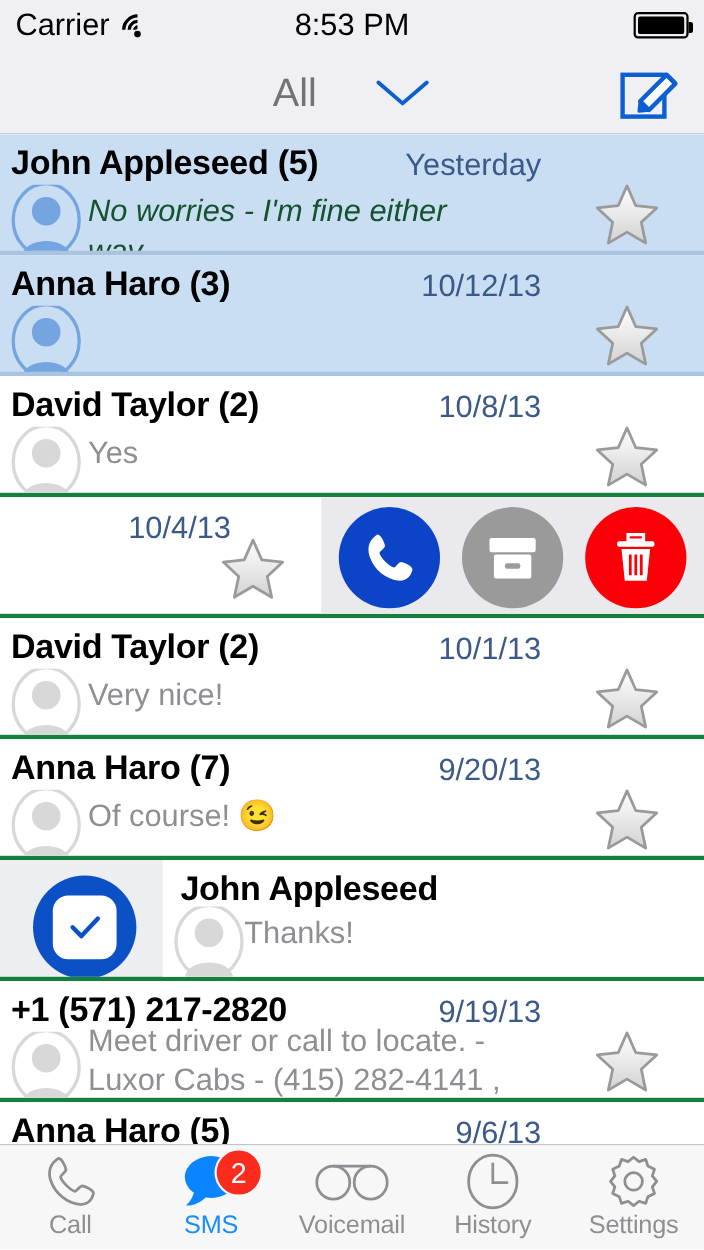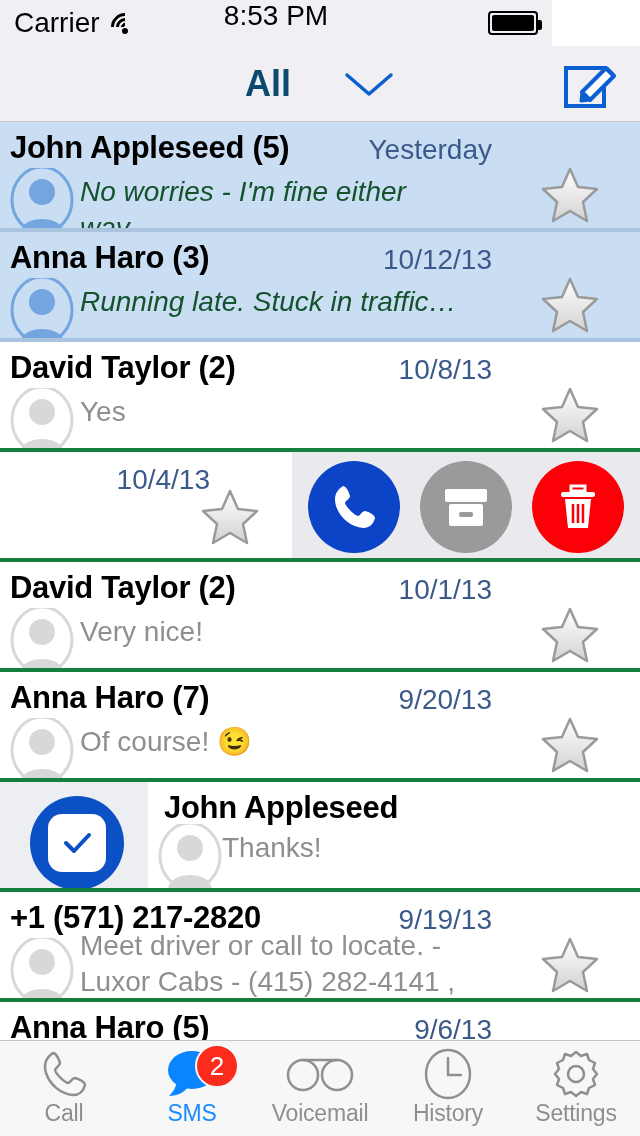--- a/index.html
+++ b/index.html
@@ -6,22 +6,22 @@
   html,body { width:640px; height:1136px; overflow:hidden; }
   body {
     font-family:"Liberation Sans", sans-serif;
     background:#ffffff;
     -webkit-font-smoothing:antialiased;
   }
   #app { position:relative; width:640px; height:1136px; overflow:hidden; background:#fff; }
 
   
   .statusbar{
-    position:absolute; top:0; left:0; width:552px; height:46px;
-    background:#efeff4; display:flex; padding:0 14px;
+    position:absolute; top:0; left:0; width:640px; height:46px;
+    background:#efeff4; display:flex; align-items:center; padding:0 14px;
   }
   .sb-left{ display:flex; align-items:center; gap:10px; }
   .sb-carrier{ font-size:28px; color:#000; letter-spacing:0px; }
   .wifi{ position:relative; width:30px; height:24px; }
   .wifi i{ position:absolute; display:block; border:3px solid #000; border-bottom-color:transparent;
            border-left-color:transparent; border-right-color:transparent; border-radius:50%; }
   .wifi i.a{ width:28px; height:28px; left:1px; top:2px; transform:rotate(-45deg); }
   .wifi i.b{ width:18px; height:18px; left:6px; top:7px; transform:rotate(-45deg); }
   .wifi i.c{ width:8px;  height:8px;  left:11px; top:12px; transform:rotate(-45deg); }
   .wifi .dot{ position:absolute; width:6px; height:6px; background:#000; border-radius:50%; left:12px; top:17px; border:0;}
@@ -33,21 +33,21 @@
   .battery .fill{ position:absolute; left:2px; top:2px; bottom:2px; right:2px; background:#000; border-radius:2px;}
   .battery .cap{ position:absolute; right:-6px; top:7px; width:4px; height:10px; background:#000; border-radius:0 2px 2px 0;}
 
   
   .navbar{
     position:absolute; top:46px; left:0; width:640px; height:76px;
     background:#efeff4; border-bottom:1px solid #c8c7cc;
     display:flex; align-items:center; justify-content:center;
   }
   .nav-center{ display:flex; align-items:center; gap:52px; }
-  .nav-title{ font-size:36px; font-weight:bold; color:#0c4a6e; letter-spacing:0px; }
+  .nav-title{ font-size:36px; font-weight:normal; color:#737373; letter-spacing:0px; }
   .chev{ width:52px; height:28px; }
   .chev svg{ display:block; }
   .compose{ position:absolute; right:22px; top:50%; transform:translateY(-50%); width:56px; height:56px; }
   .compose svg{ display:block; }
 
   
   .list{
     position:absolute; top:122px; left:0; width:640px; height:918px; overflow:hidden;
     background:#fff;
   }
@@ -211,21 +211,20 @@
     <div class="row unread">
       <span class="name">Anna Haro (3)</span>
       <span class="date">10/12/13</span>
       <span class="avatar">
         <svg width="64" height="72" viewBox="0 0 64 72">
           <ellipse cx="32" cy="32" rx="30" ry="33" fill="none" stroke="#74a5e0" stroke-width="3"></ellipse>
           <circle cx="32" cy="24" r="13" fill="#74a5e0"></circle>
           <path d="M10 66 C10 46 54 46 54 66 Z" fill="#74a5e0"></path>
         </svg>
       </span>
-      <span class="preview">Running late. Stuck in traffic…</span>
       <span class="star">
         <svg width="60" height="58" viewBox="0 0 60 58">
             <path d="M30 3 L38 21 L57 23 L43 36 L47 55 L30 45 L13 55 L17 36 L3 23 L22 21 Z" fill="url(#sg)" stroke="#9a9a9a" stroke-width="2.5" stroke-linejoin="round"></path>
           </svg>
       </span>
     </div>
 
     <div class="row">
       <span class="name">David Taylor (2)</span>
       <span class="date">10/8/13</span>

